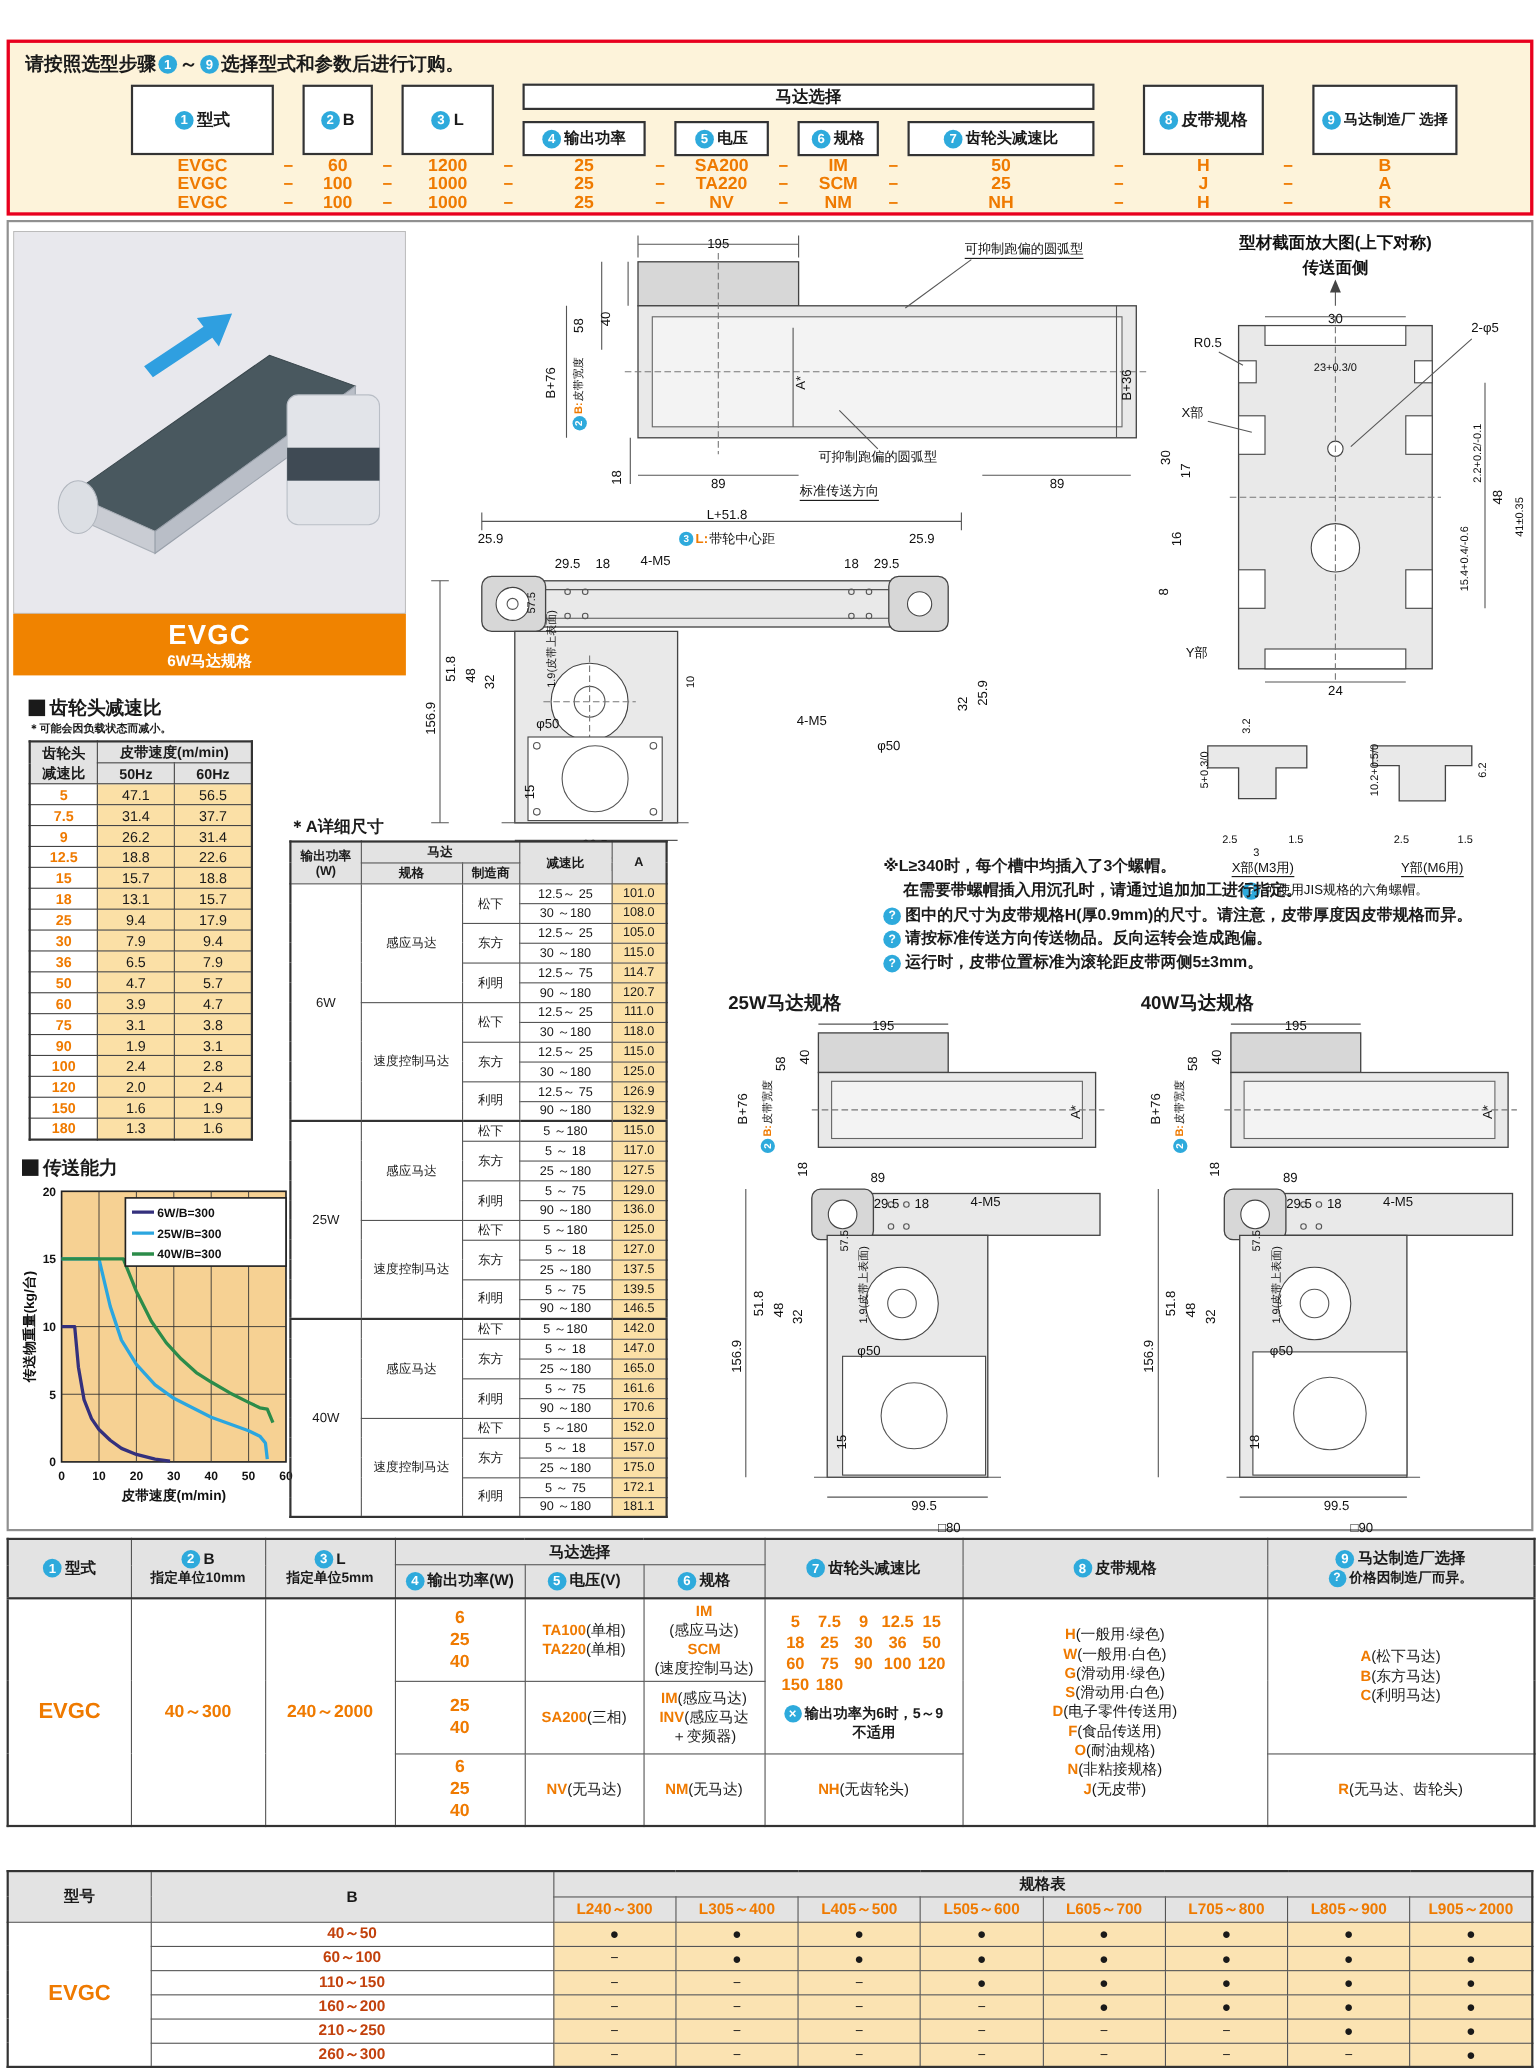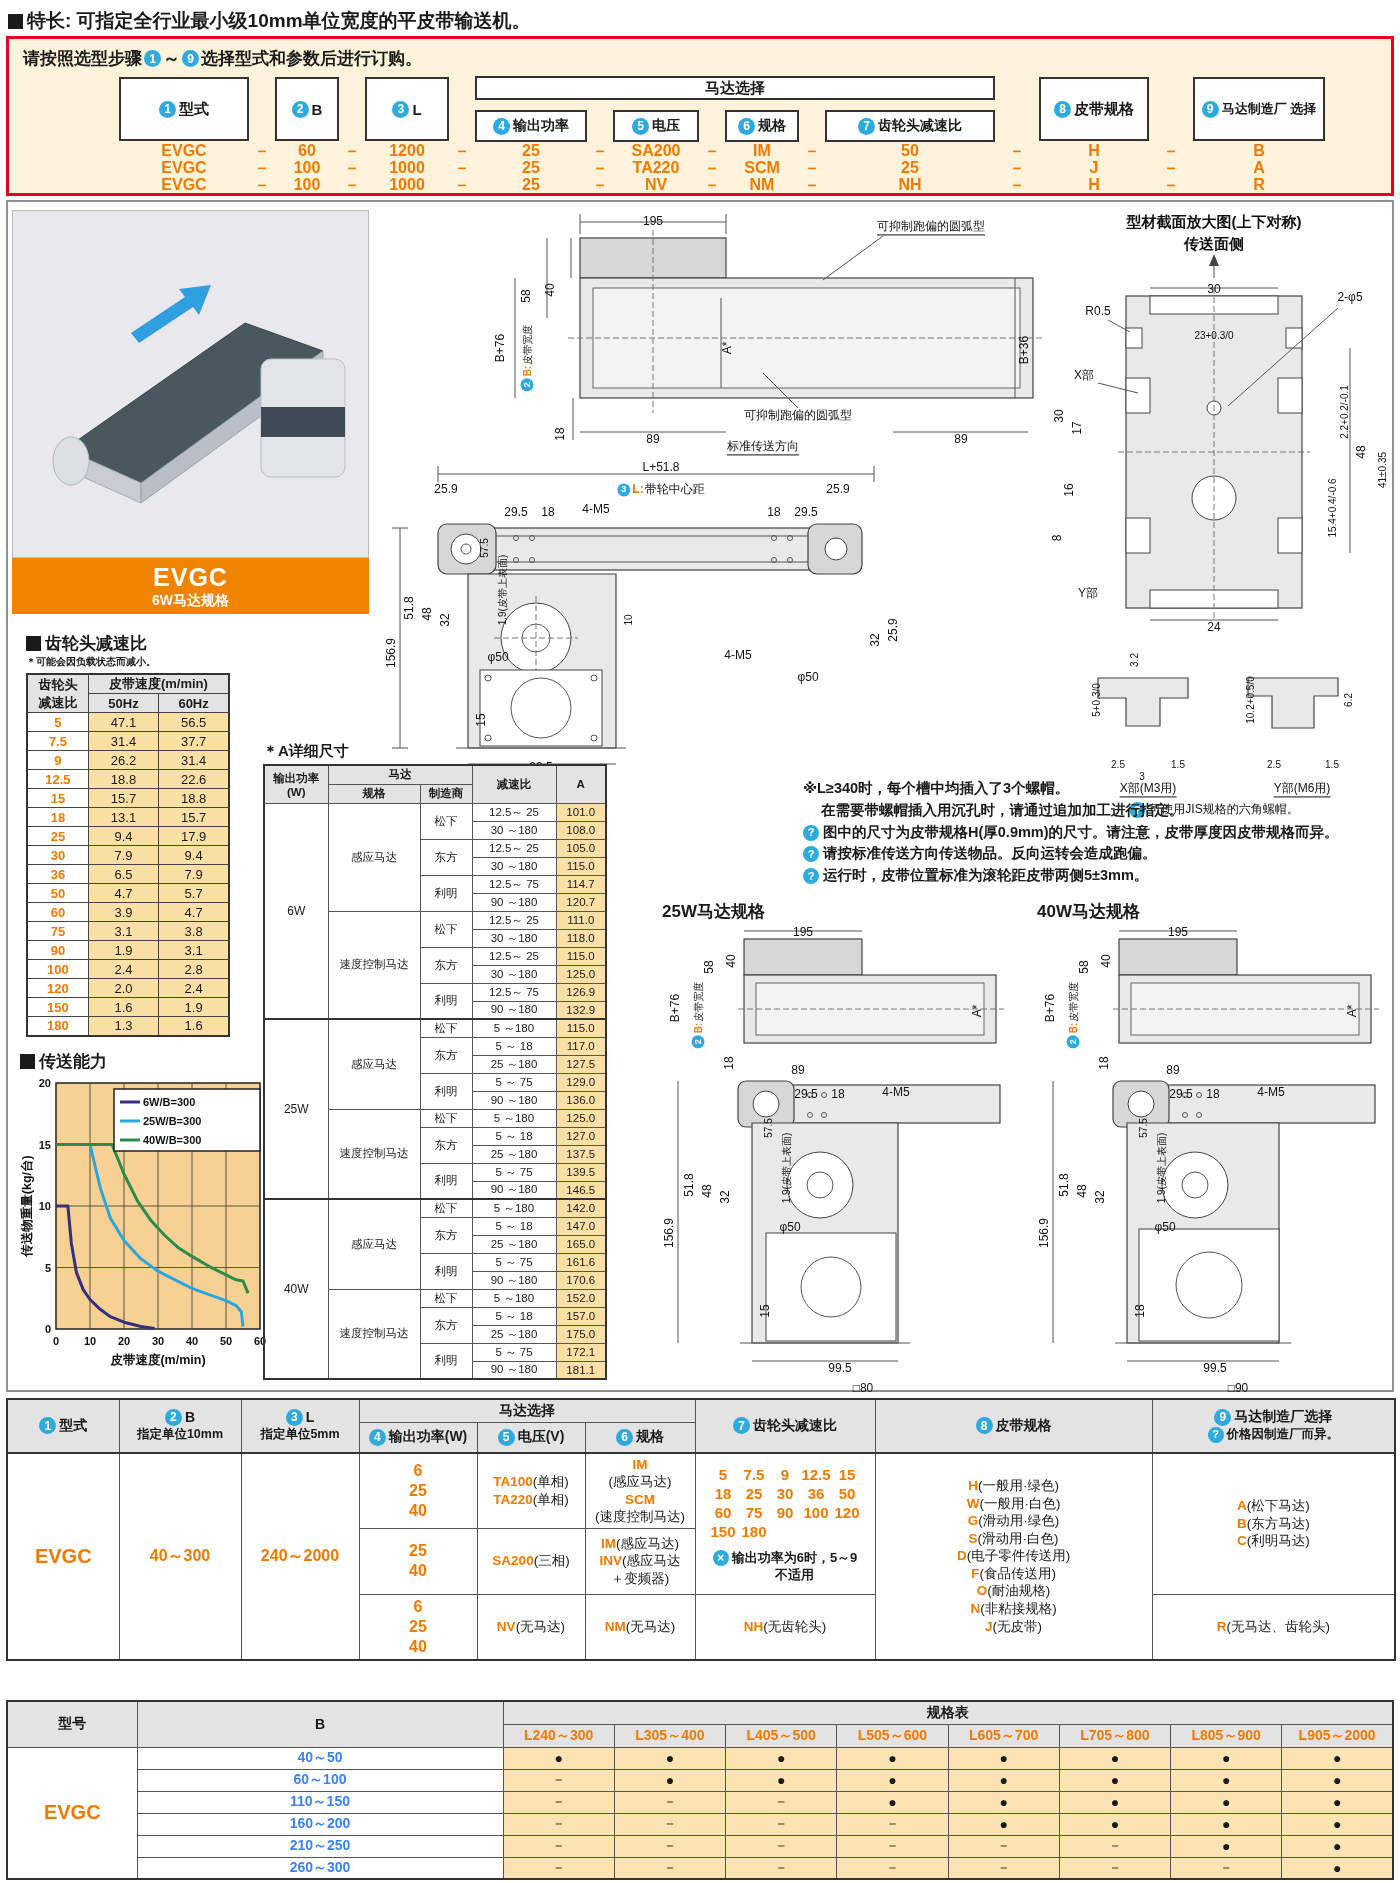--- a/index.html
+++ b/index.html
@@ -91,31 +91,28 @@
 #ratios{display:grid;grid-template-columns:repeat(5,1fr);row-gap:2px;padding:2px 10px;color:#ef7a00;font-weight:bold;font-size:15px}
 .gearnote{display:flex;align-items:flex-start;justify-content:center;gap:3px;font-size:13px;font-weight:bold;margin-top:8px;line-height:1.3}
 .lineitem{line-height:1.3}
 
 #spectable{top:1700px;left:6px;width:1388px;border-collapse:collapse;table-layout:fixed;border:2px solid #333}
 #spectable th,#spectable td{border:1px solid #555;text-align:center;padding:0}
 #spectable th{background:#e3e3e3;font-size:14px;height:23px}
 #spectable th.lh{color:#ef7a00;font-weight:bold}
 #spectable td{height:22px;font-size:14px}
 #spectable td.model{color:#ef7a00;font-weight:bold;font-size:20px;background:#fff}
-#spectable td.bv{color:#3b82f6;font-weight:bold;background:#fff}
+#spectable td.bv{color:#c2410c;font-weight:bold;background:#fff}
 #spectable td.mark{background:#fbe3b2}
 </style>
 </head>
 <body>
 
 <div id="page">
 
-  <div class="abs" id="feature">
-    <span class="sqmark"></span><span>特长: 可指定全行业最小级10mm单位宽度的平皮带输送机。</span>
-  </div>
 
   <div class="abs" id="orderbox">
     <div class="instr">
       <span>请按照选型步骤</span>
       <span class="cn">1</span>
       <span>～</span>
       <span class="cn">9</span>
       <span>选择型式和参数后进行订购。</span>
     </div>
     <div id="ogrid">

